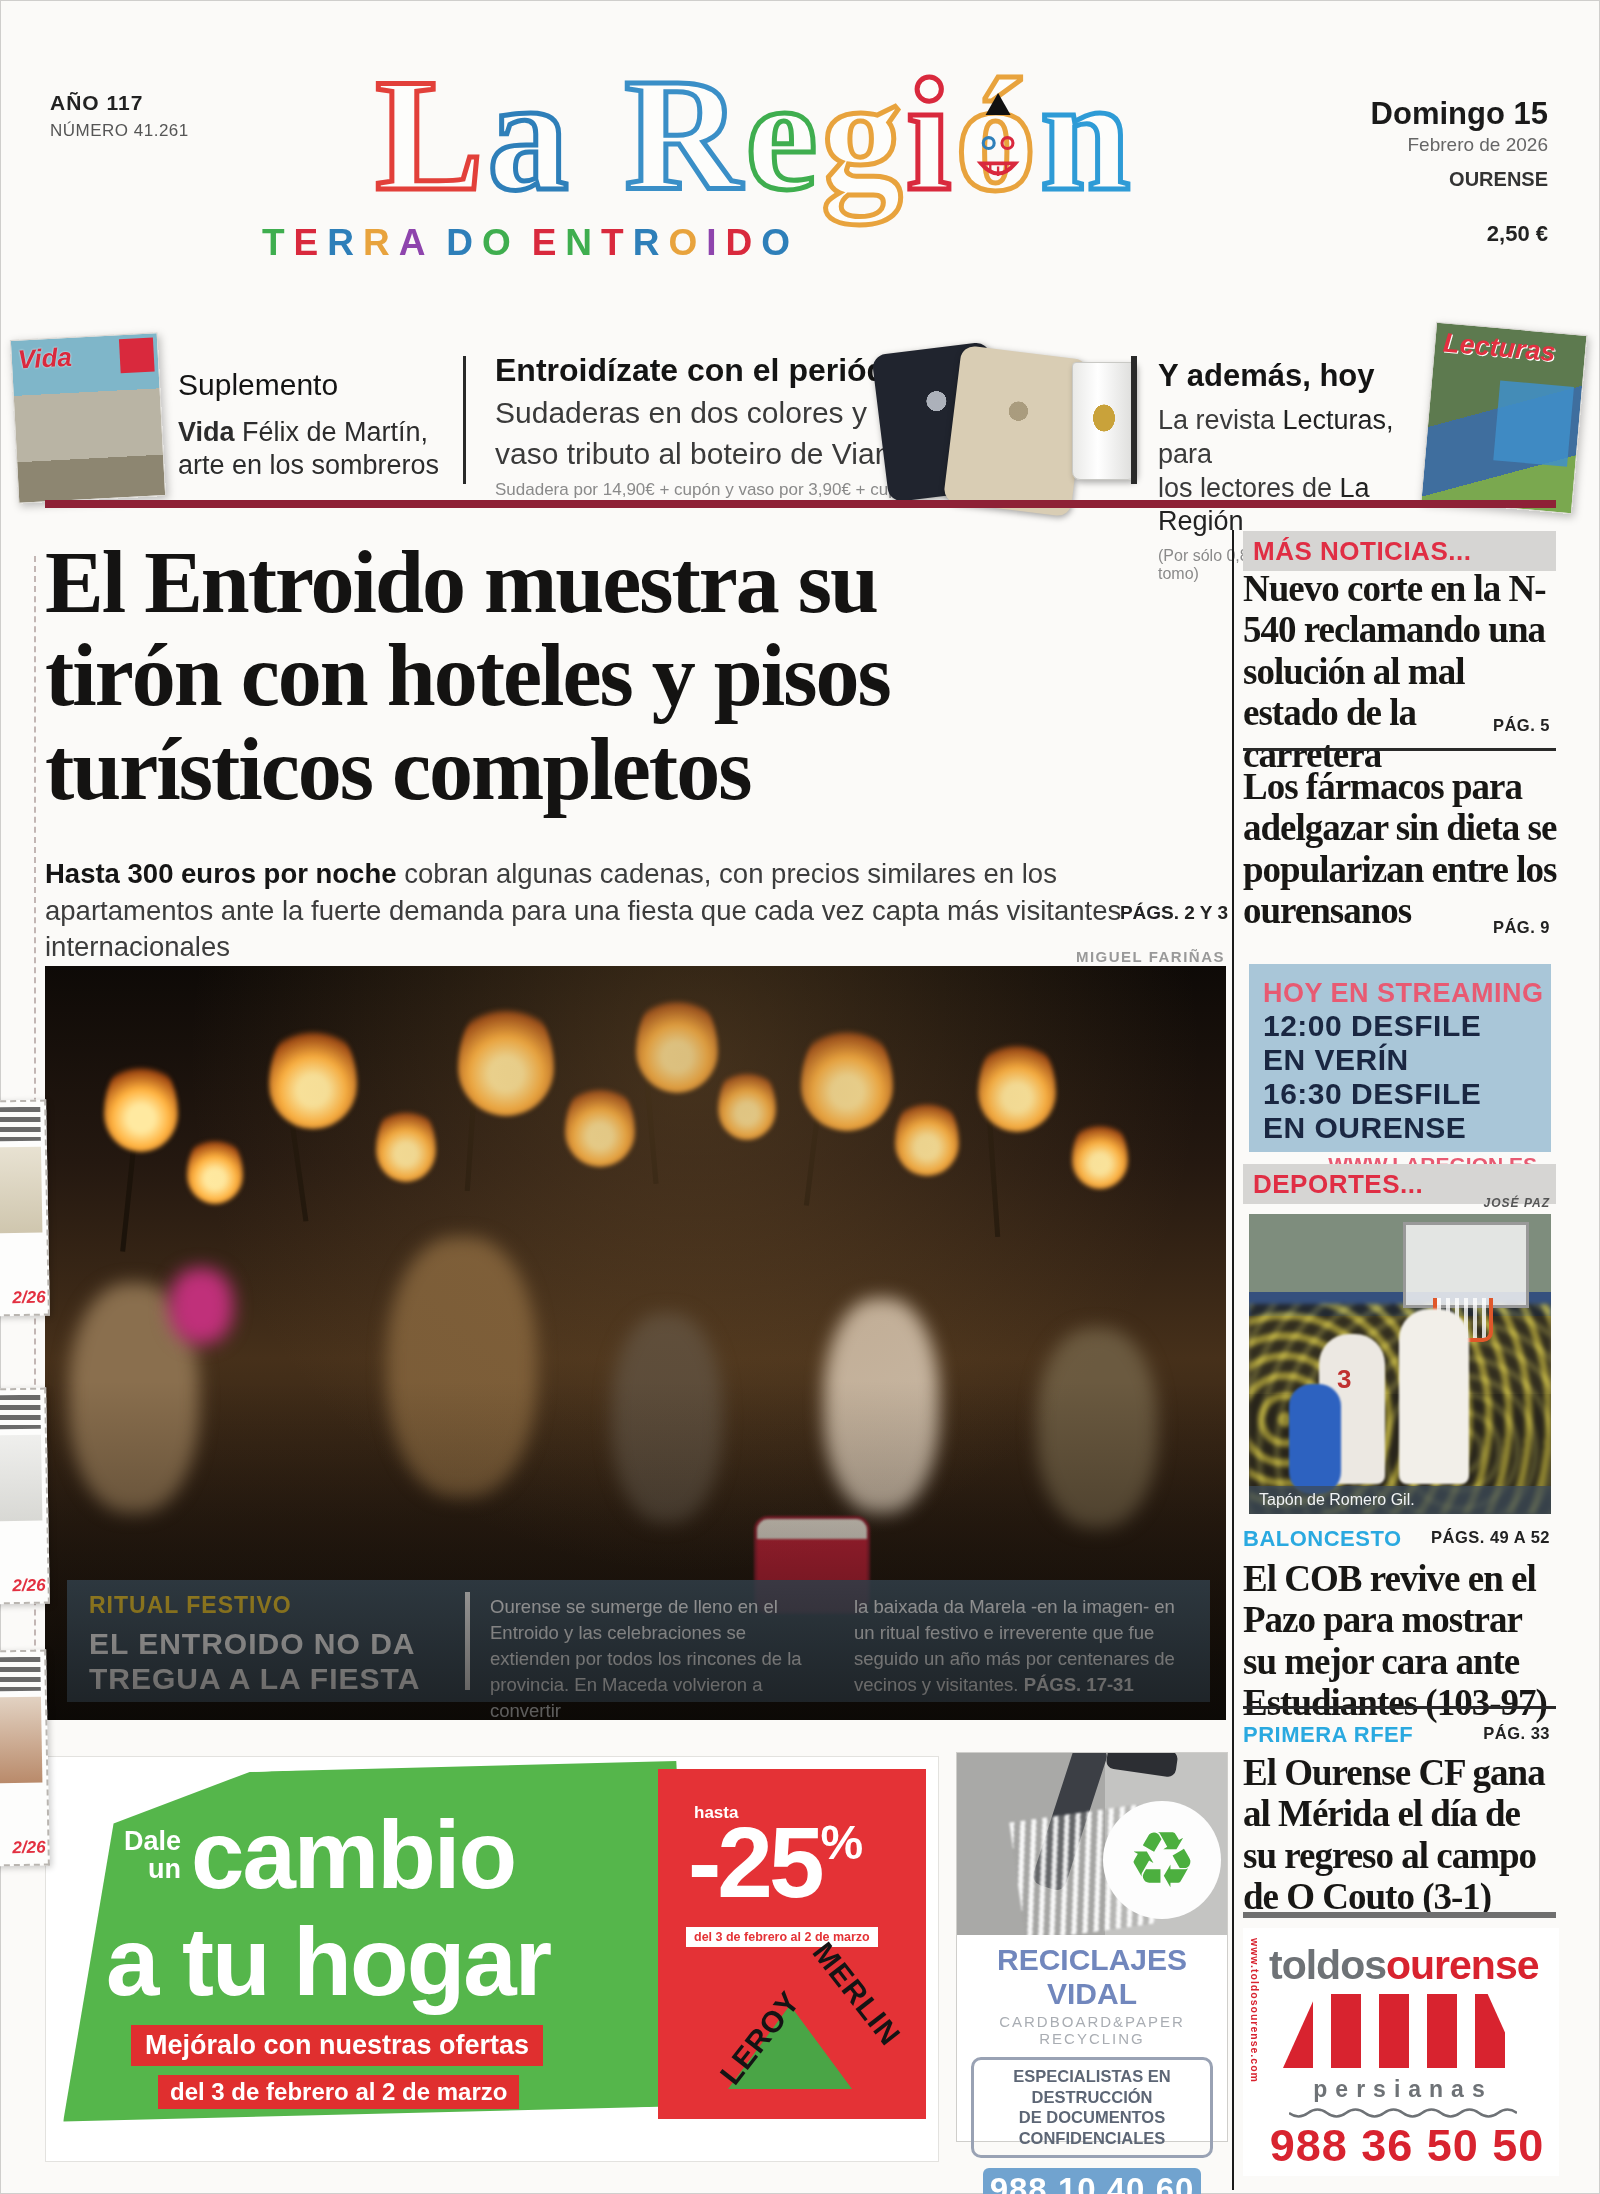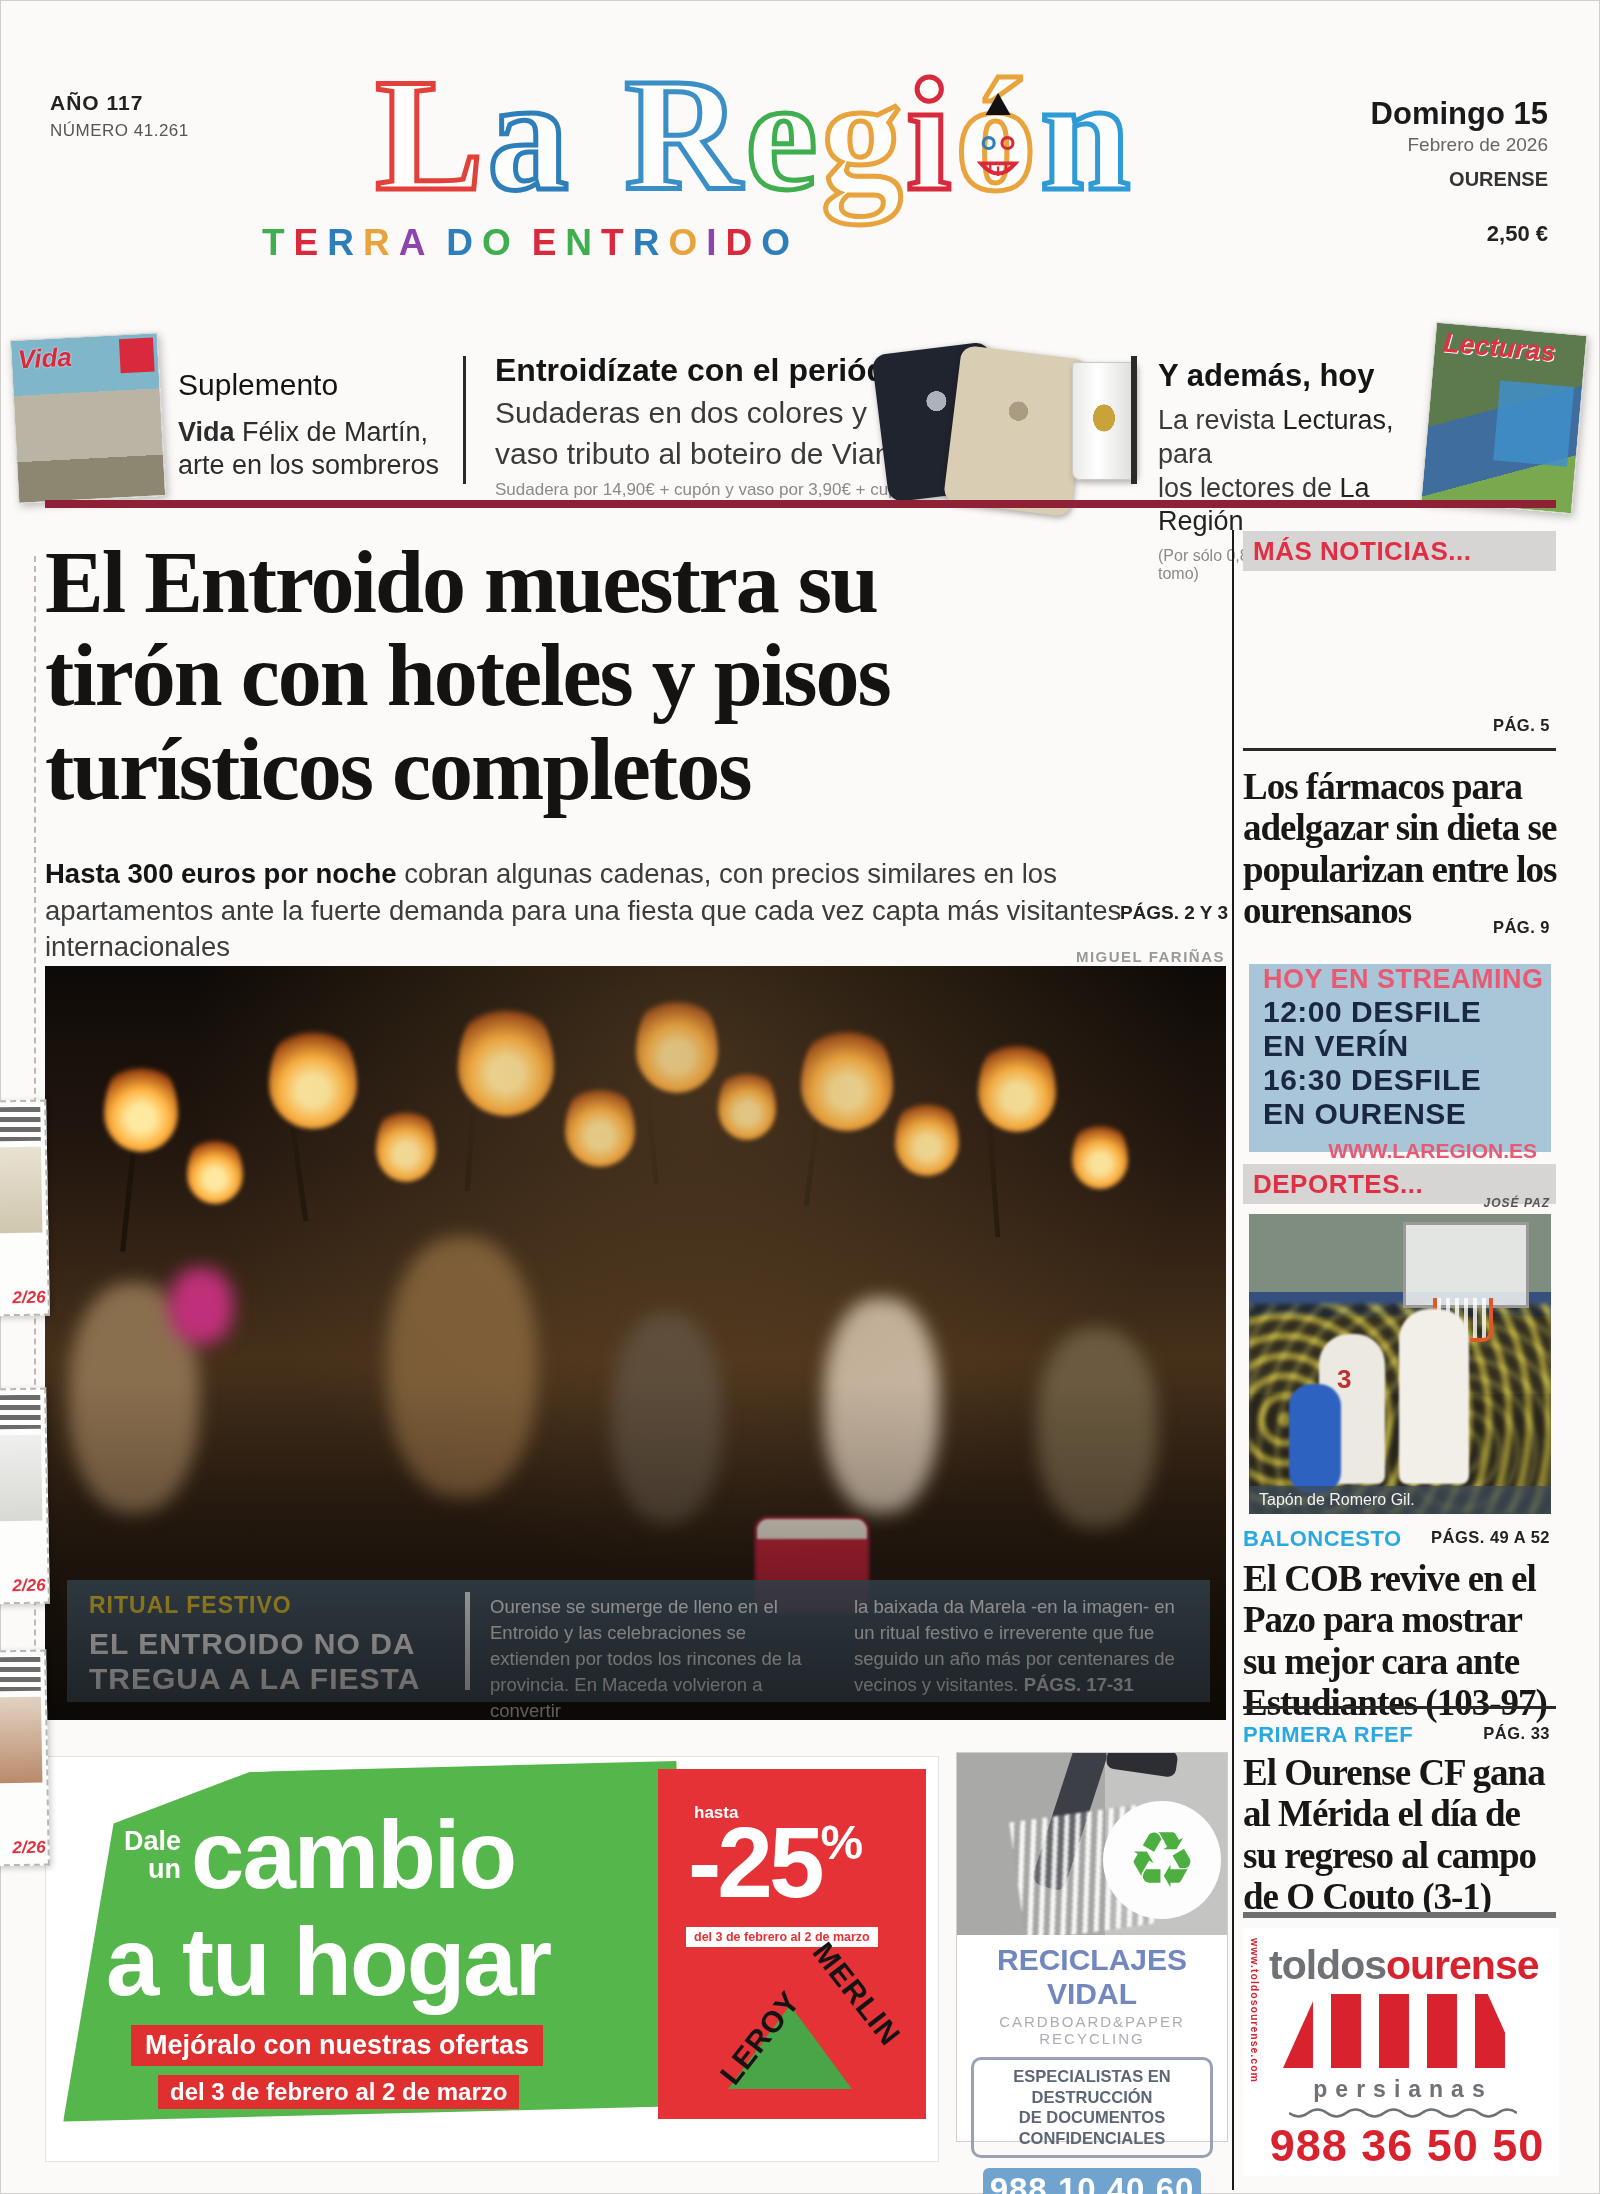--- a/index.html
+++ b/index.html
@@ -89,21 +89,21 @@
   .ov-pages{font-weight:800;white-space:nowrap;}
 
   
   .rail-vline{left:1232px;top:530px;width:2px;height:1660px;background:#1a1a1a;}
   .band{left:1243px;width:313px;height:40px;background:#d6d5d3;color:#e02e44;font-weight:800;
         font-size:26px;letter-spacing:.5px;padding:5px 0 0 10px;box-sizing:border-box;}
   .rail-title{left:1243px;width:318px;font-family:"Liberation Serif",serif;font-weight:800;
         font-size:37px;line-height:1.12;letter-spacing:-1px;color:#181715;}
   .pag{font-weight:800;font-size:16.5px;color:#222;letter-spacing:.5px;}
   .rail-hr{left:1243px;width:313px;height:0;border-top:3px solid #2a2a2a;}
-  .stream-box{left:1249px;top:964px;width:302px;height:188px;background:#a9c6d8;box-sizing:border-box;padding:0 0 0 14px;}
+  .stream-box{left:1249px;top:964px;width:302px;height:188px;background:#a9c6d8;box-sizing:border-box;padding:14px 0 0 14px;}
   .stream-title{color:#e85a72;font-weight:800;font-size:27px;letter-spacing:.5px;}
   .stream-line{color:#1a2742;font-weight:800;font-size:30px;line-height:1.13;letter-spacing:.5px;}
   .stream-url{color:#e85a72;font-weight:800;font-size:21px;text-align:right;margin:8px 14px 0 0;}
   .rail-credit{font-size:12px;color:#555;font-weight:bold;font-style:italic;letter-spacing:1px;}
   .bball{left:1249px;top:1214px;width:302px;height:300px;overflow:hidden;
      background:linear-gradient(180deg,#7e8d7d 0 26%,#35507e 26% 34%,#6d6440 34% 60%,#4a4430 60% 100%);}
   .bball .crowd{position:absolute;inset:30% 0 0 0;
      background:repeating-radial-gradient(circle at 12% 55%,rgba(212,196,60,.55) 0 7px,rgba(30,28,20,.5) 8px 20px),
                 repeating-radial-gradient(circle at 70% 70%,rgba(220,210,90,.4) 0 6px,rgba(25,22,16,.45) 7px 18px);
      filter:blur(2px);}
@@ -285,20 +285,21 @@
       <div class="ov-bar"></div>
       <div class="ov-cols">
         <div class="ov-col">Ourense se sumerge de lleno en el Entroido y las celebraciones se extienden por todos los rincones de la provincia. En Maceda volvieron a convertir</div>
         <div class="ov-col"><span>la baixada da Marela -en la imagen- en un ritual festivo e irreverente que fue seguido un año más por centenares de vecinos y visitantes.</span> <span class="ov-pages">PÁGS. 17-31</span></div>
       </div>
     </div>
   </div>
 
   <div class="abs rail-vline"></div>
   <div class="abs band" style="top:531px;">MÁS NOTICIAS...</div>
+  <div class="abs rail-title" style="top:568px;">Nuevo corte en la N-540 reclamando una solución al mal estado de la carretera</div>
   <div class="abs pag" style="right:50px;top:716px;">PÁG. 5</div>
   <div class="abs rail-hr" style="top:748px;"></div>
   <div class="abs rail-title" style="top:766px;">Los fármacos para adelgazar sin dieta se popularizan entre los ourensanos</div>
   <div class="abs pag" style="right:50px;top:918px;">PÁG. 9</div>
 
   <div class="abs stream-box">
     <div class="stream-title">HOY EN STREAMING</div>
     <div class="stream-line">12:00 DESFILE</div>
     <div class="stream-line">EN VERÍN</div>
     <div class="stream-line">16:30 DESFILE</div>

